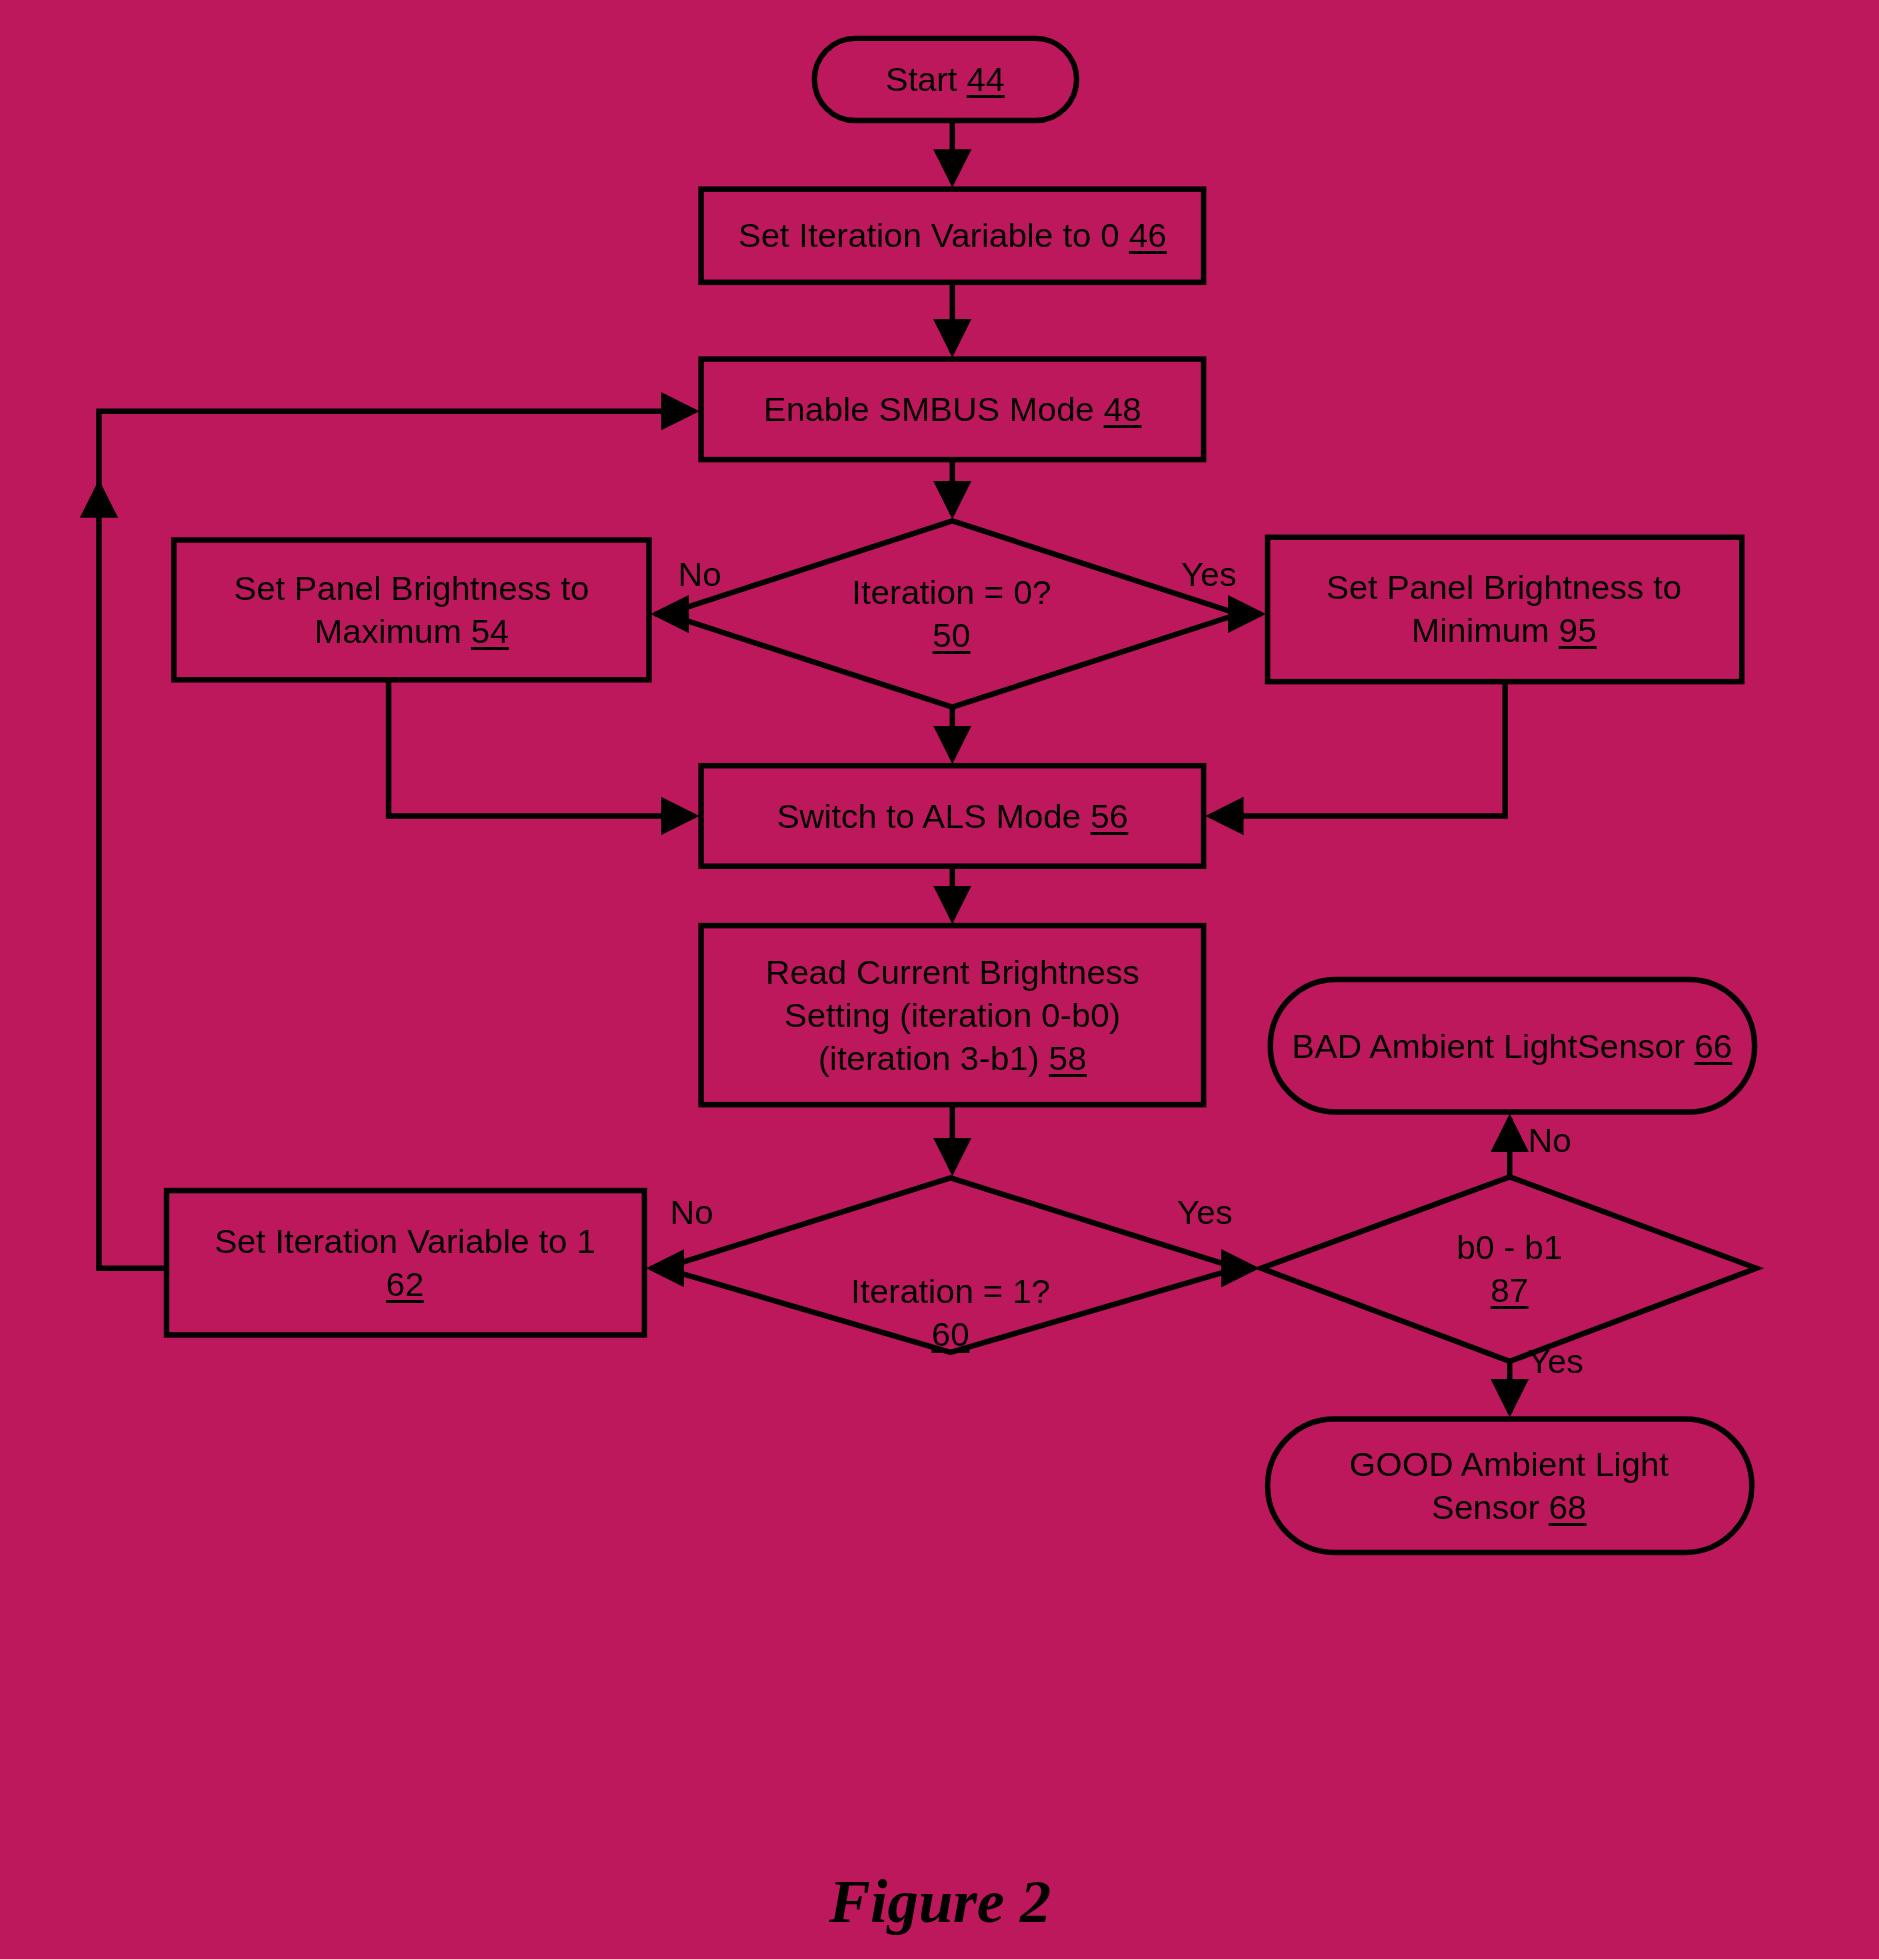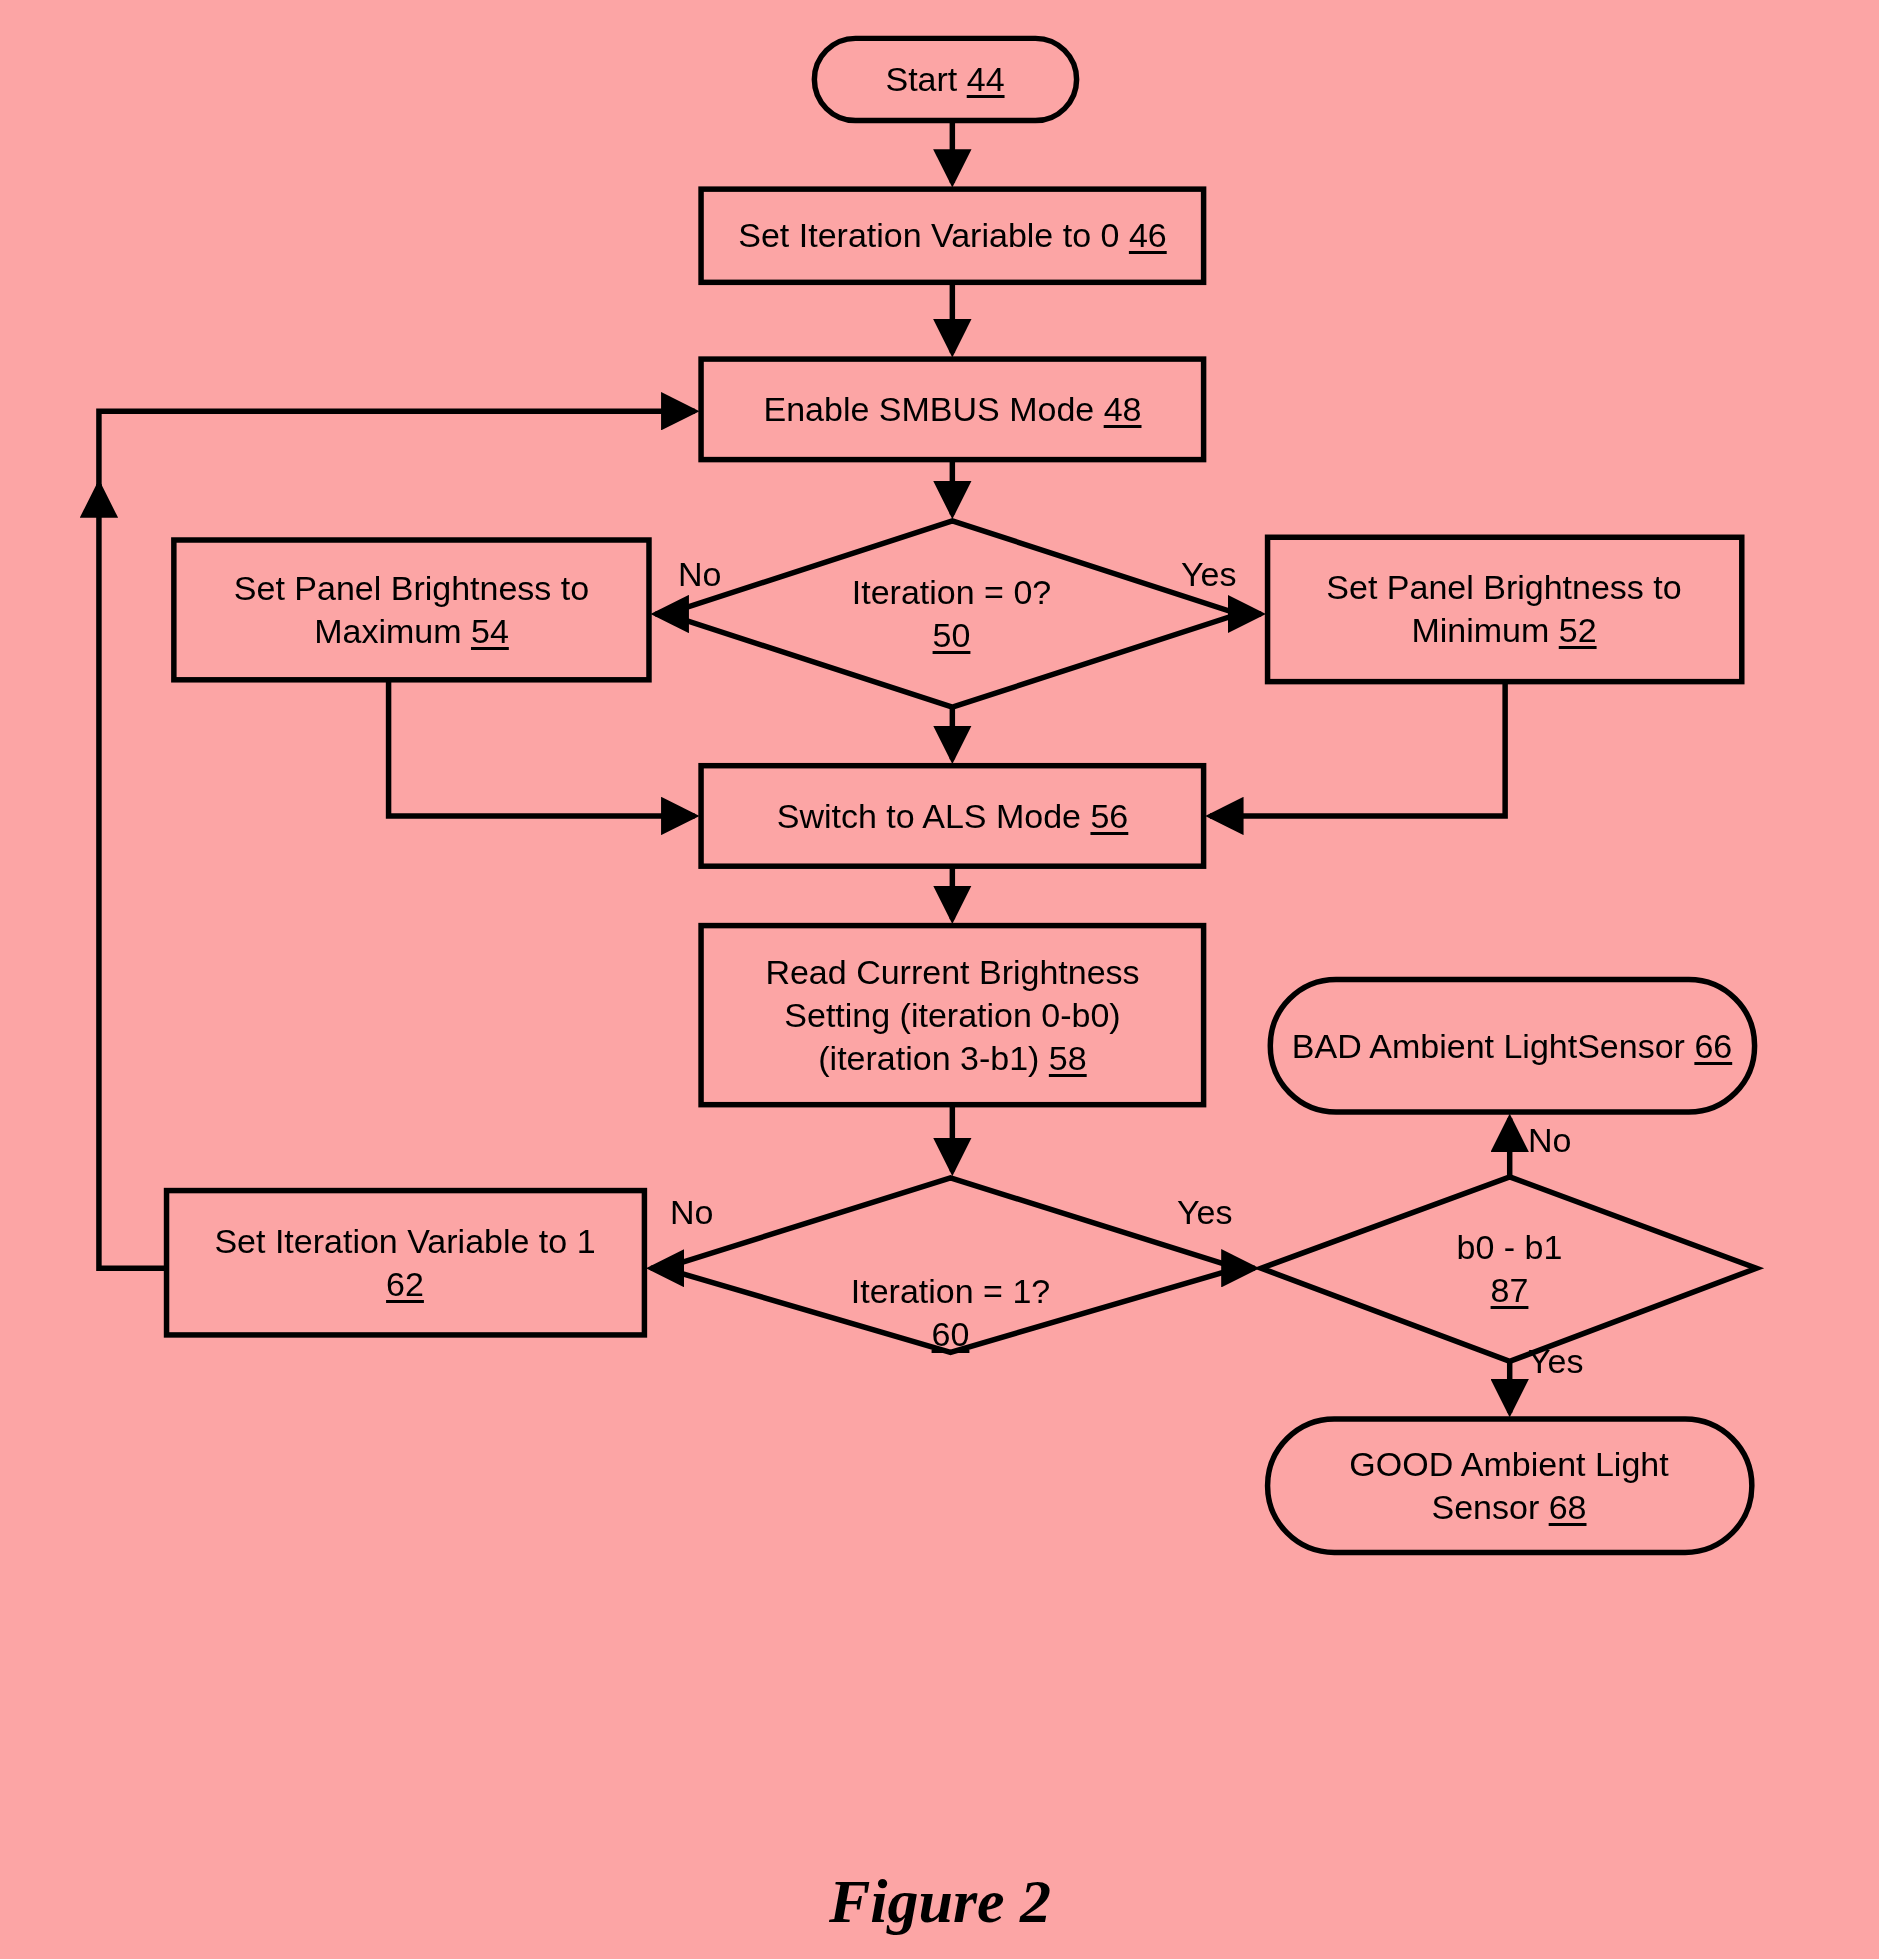--- a/index.html
+++ b/index.html
@@ -8,21 +8,21 @@
     background: #ffffff;
   }
   body {
     font-family: "Liberation Sans", sans-serif;
     color: #000000;
   }
   #page {
     position: relative;
     width: 1880px;
     height: 1959px;
-    background: #fca5a5;
+    background: #be185d;
     overflow: hidden;
   }
   #flow-svg {
     position: absolute;
     left: 0;
     top: 0;
     width: 1880px;
     height: 1959px;
   }
   .node-text {
@@ -145,21 +145,21 @@
     <span><span>Enable SMBUS Mode</span> <span class="u">48</span></span>
   </div>
 
   <div class="node-text" style="left:769px; top:568px; width:365px; height:91px; flex-direction:column;">
     <span>Iteration = 0?</span>
     <span class="u">50</span>
   </div>
 
   <div class="node-text" style="left:1267px; top:537px; width:474px; height:144px; flex-direction:column;">
     <span>Set Panel Brightness to</span>
-    <span><span>Minimum</span> <span class="u">52</span></span>
+    <span><span>Minimum</span> <span class="u">95</span></span>
   </div>
 
   <div class="node-text" style="left:174px; top:540px; width:475px; height:140px; flex-direction:column;">
     <span>Set Panel Brightness to</span>
     <span><span>Maximum</span> <span class="u">54</span></span>
   </div>
 
   <div class="node-text" style="left:701px; top:766px; width:503px; height:101px;text-align:center;">
     <span><span>Switch to ALS Mode</span> <span class="u">56</span></span>
   </div>

